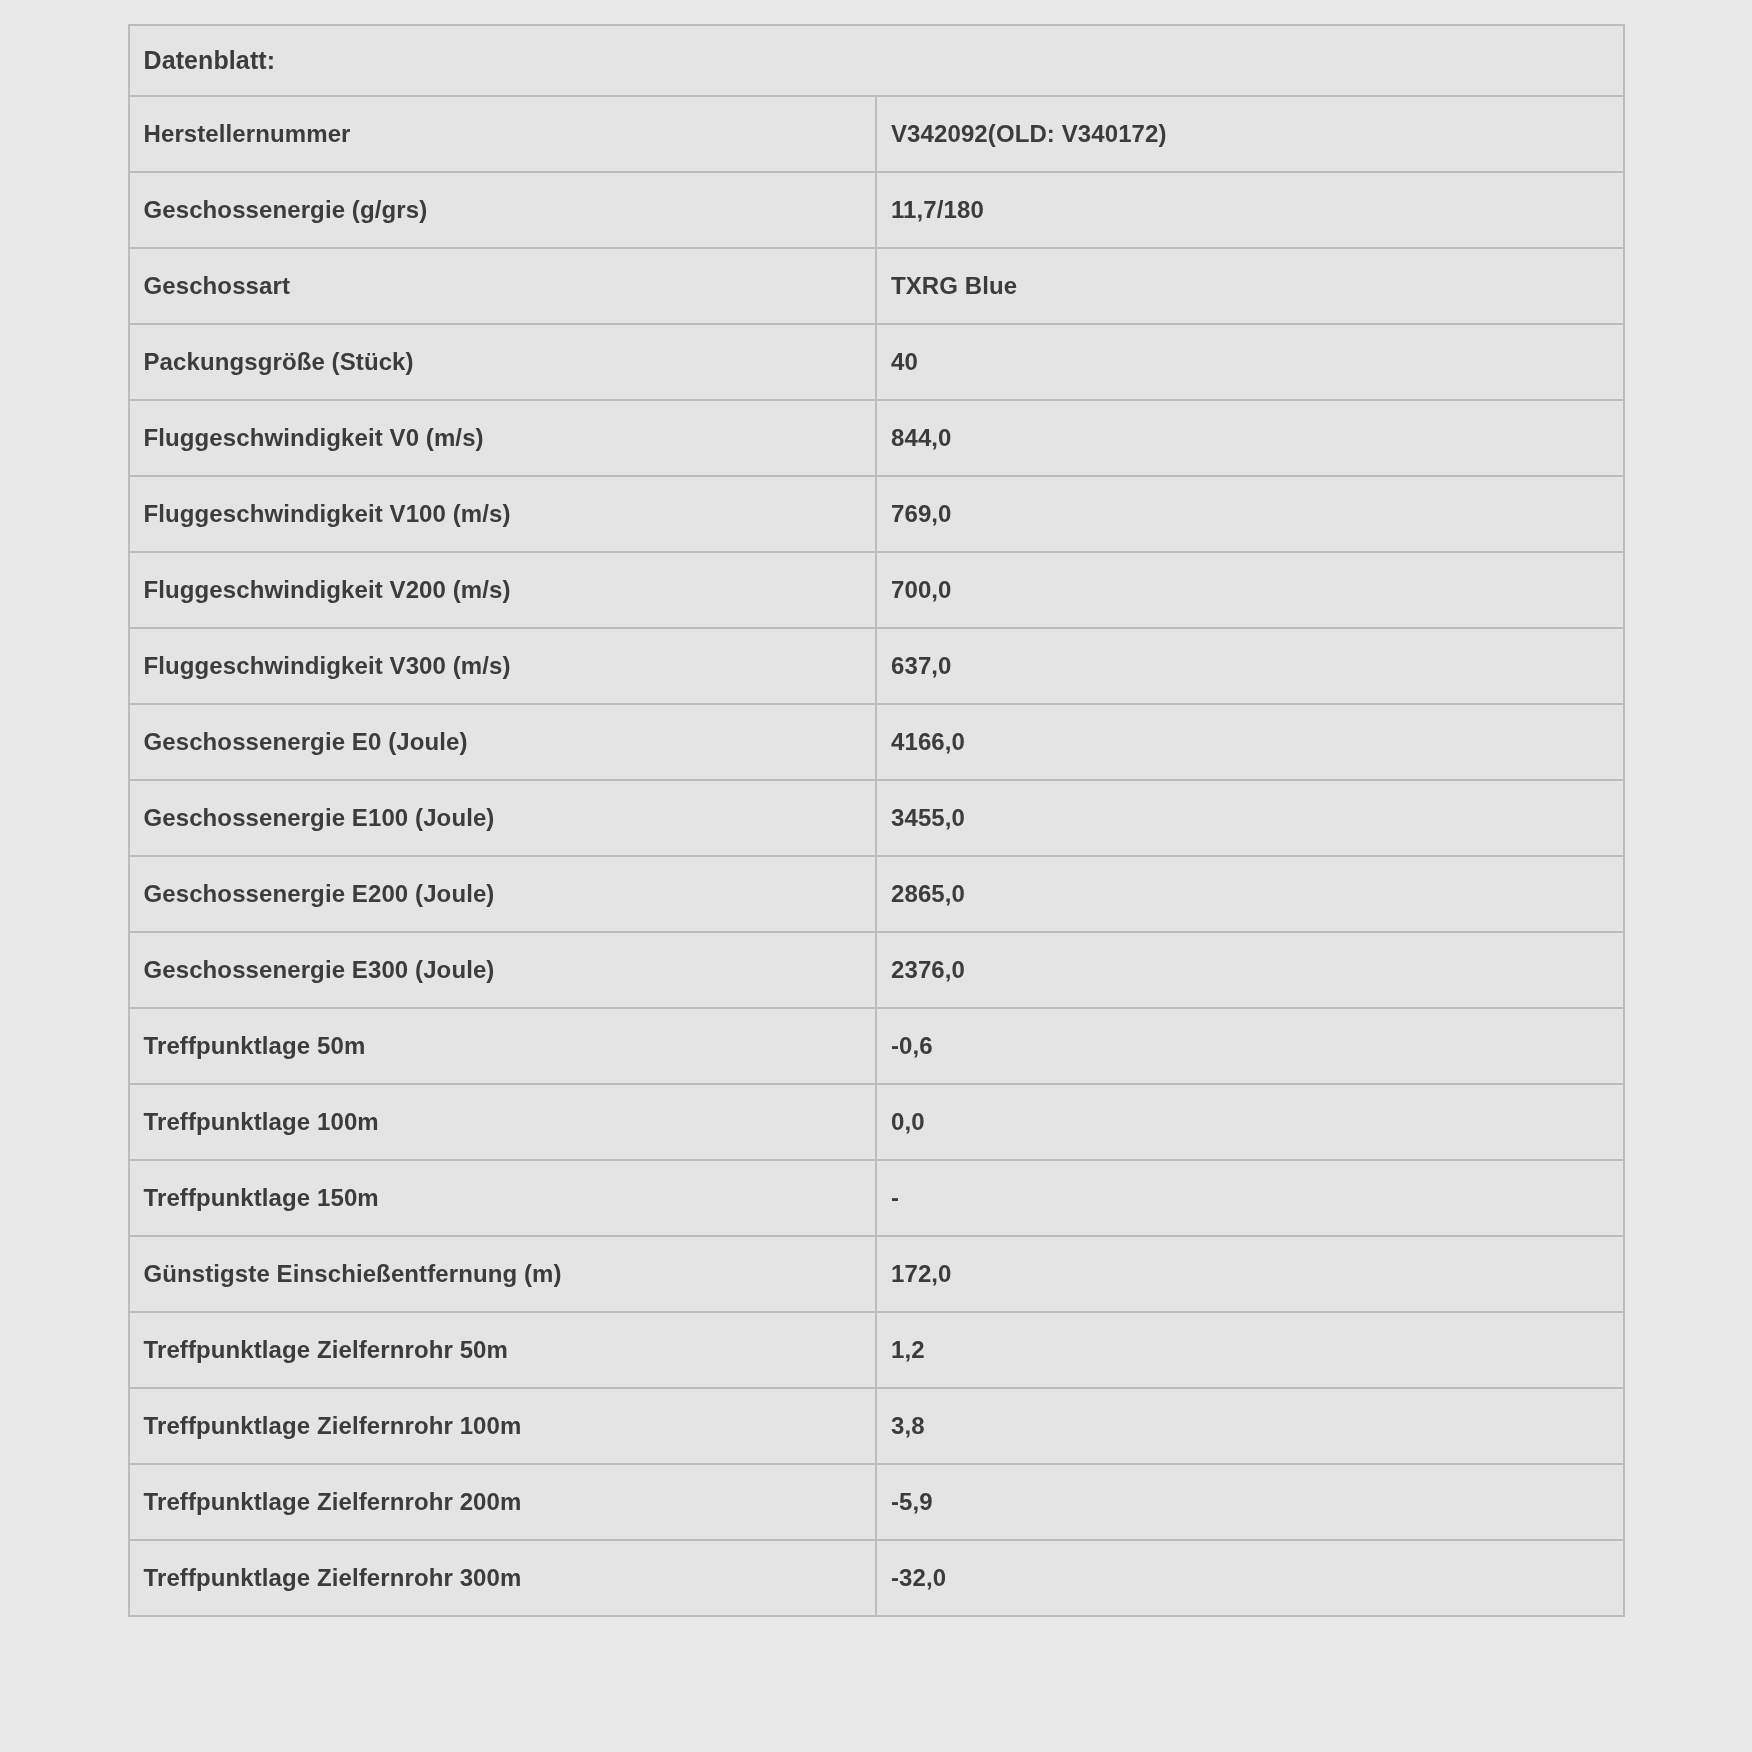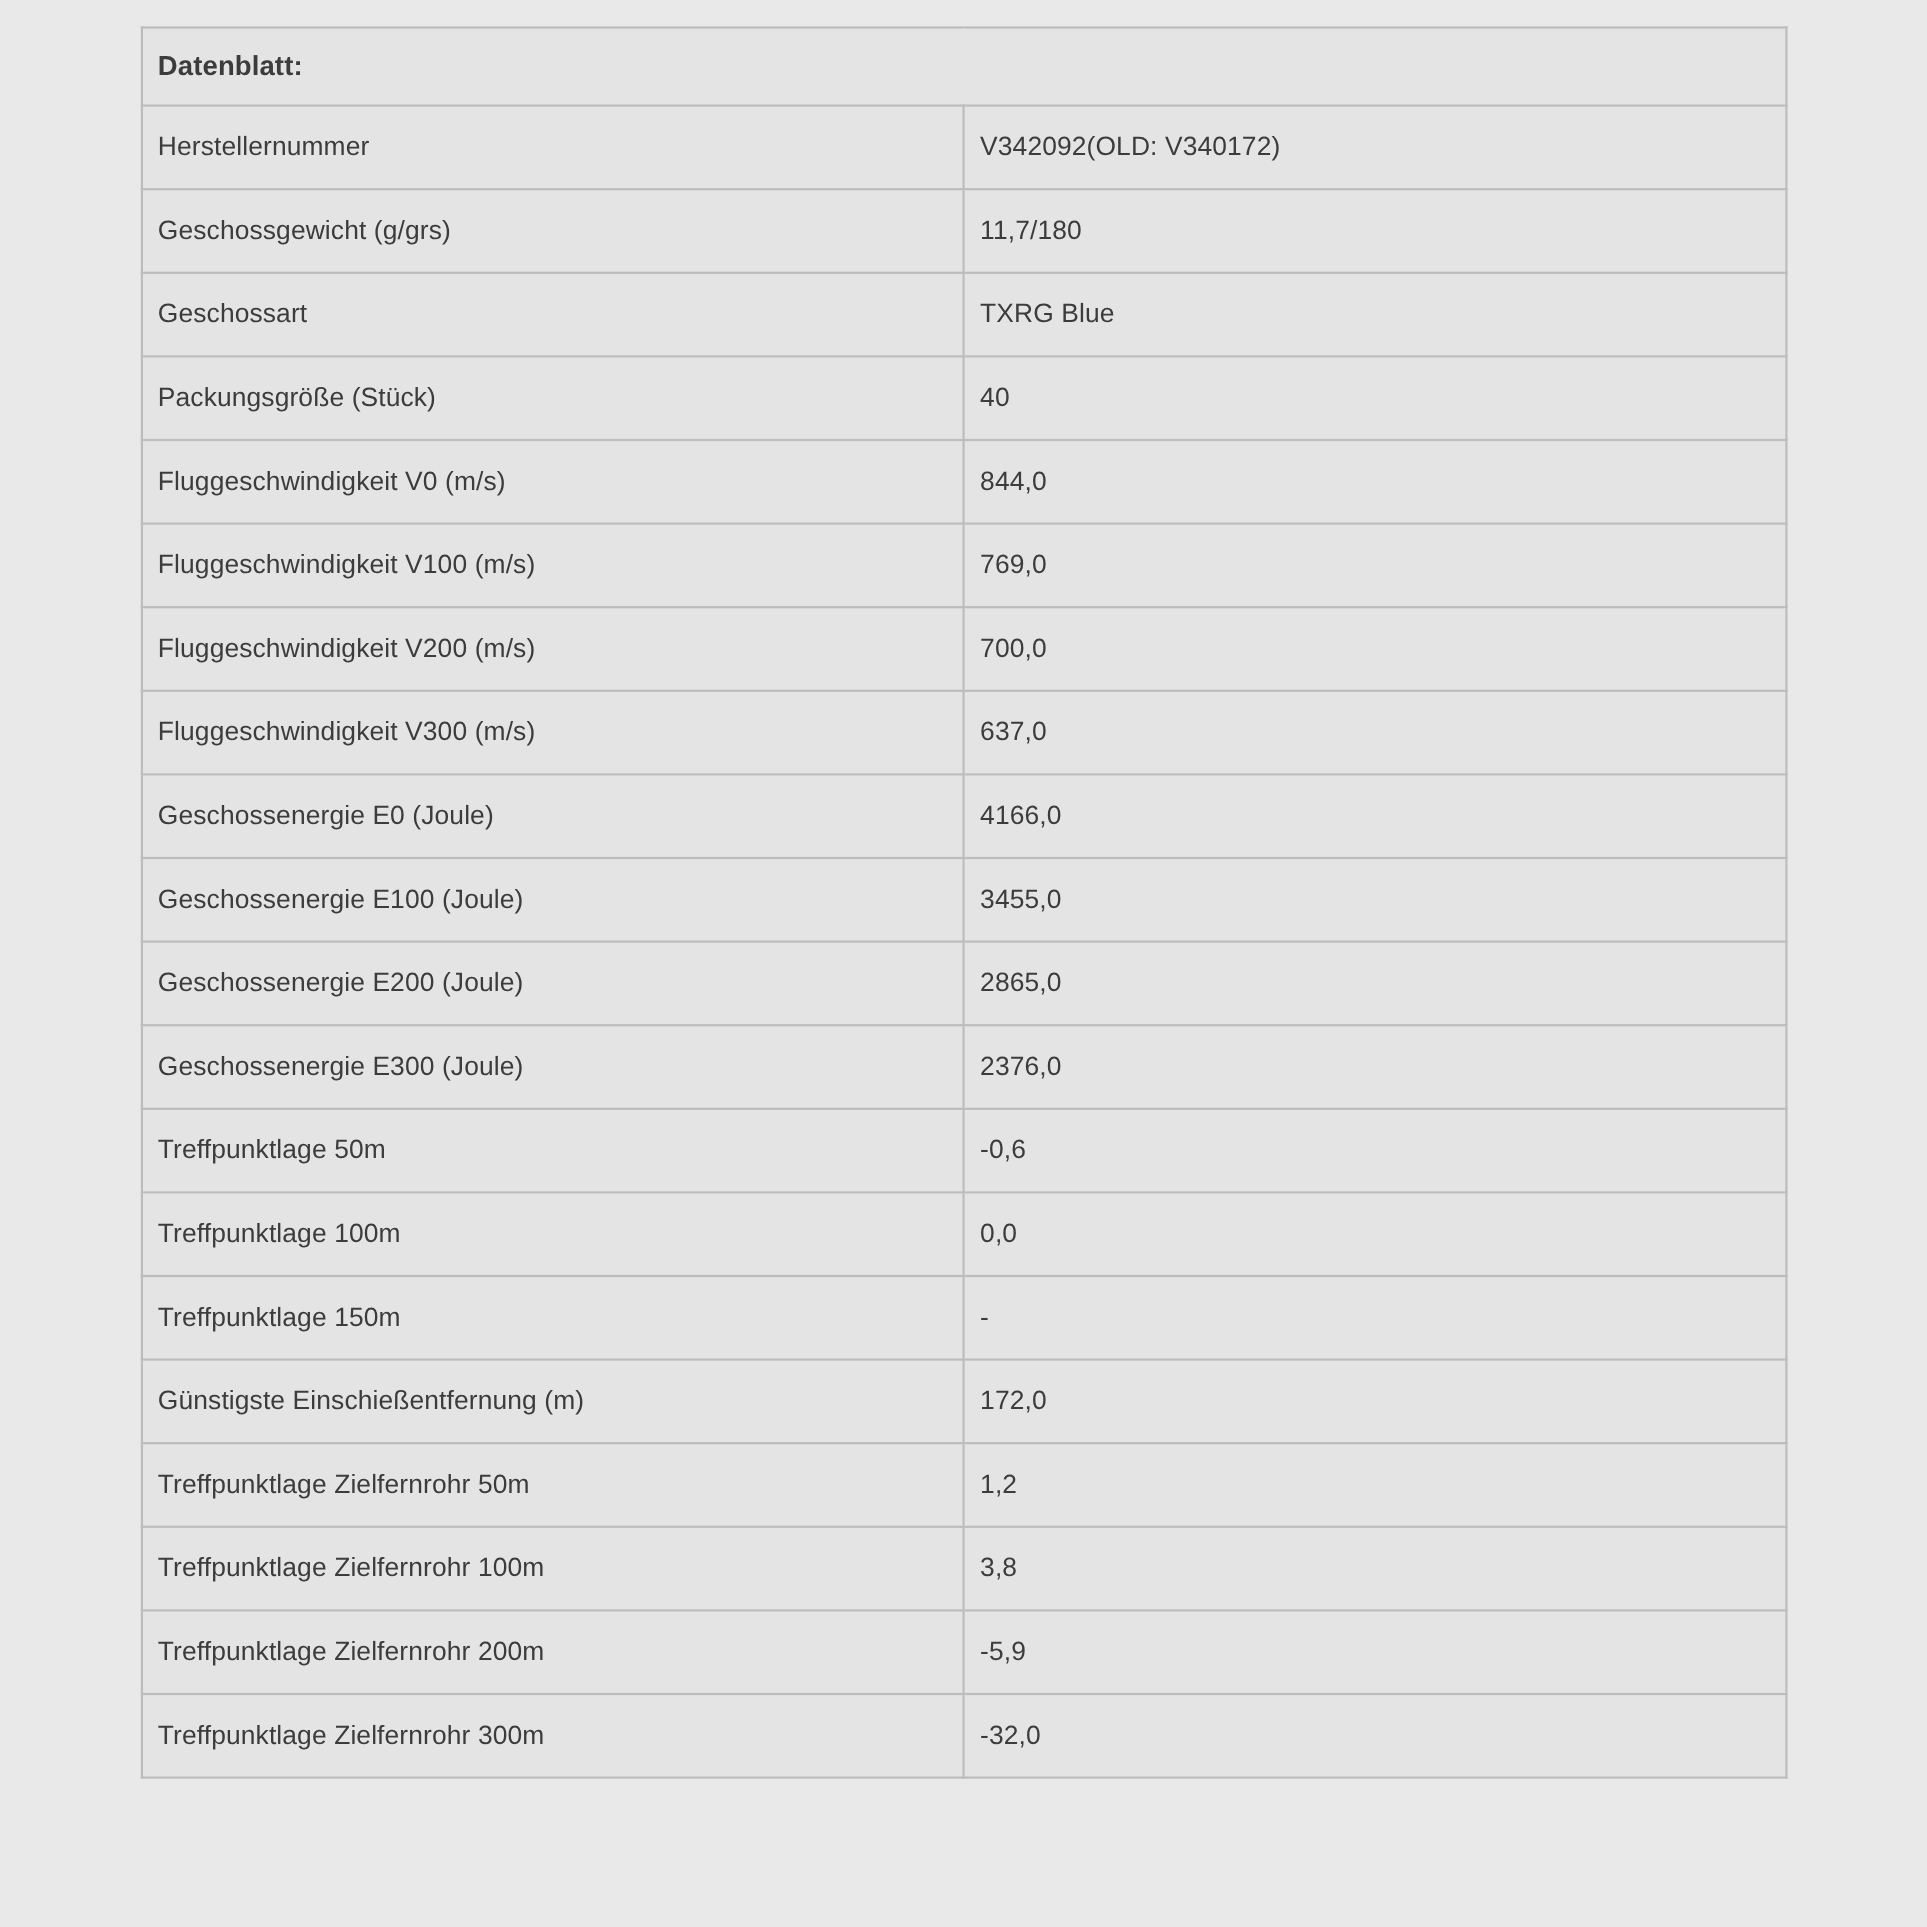--- a/index.html
+++ b/index.html
@@ -25,21 +25,21 @@
   }
   table.datasheet th,
   table.datasheet td {
     border: 2px solid #bcbcbc;
     background: #e4e4e4;
     color: #3c3c3c;
     text-align: left;
     vertical-align: middle;
     padding: 0 14px;
     font-size: 24px;
-    font-weight: 400;
+    font-weight: 700;
     letter-spacing: 0.1px;
     white-space: nowrap;
     overflow: hidden;
   }
   table.datasheet th.title-cell {
     height: 71px;
     font-weight: 700;
     font-size: 25px;
   }
   table.datasheet td {
@@ -59,21 +59,21 @@
       </tr>
     </thead>
     <tbody>
 
         <tr class="data-row">
           <td class="label-cell">Herstellernummer</td>
           <td class="value-cell">V342092(OLD: V340172)</td>
         </tr>
 
         <tr class="data-row">
-          <td class="label-cell">Geschossgewicht (g/grs)</td>
+          <td class="label-cell">Geschossenergie (g/grs)</td>
           <td class="value-cell">11,7/180</td>
         </tr>
 
         <tr class="data-row">
           <td class="label-cell">Geschossart</td>
           <td class="value-cell">TXRG Blue</td>
         </tr>
 
         <tr class="data-row">
           <td class="label-cell">Packungsgröße (Stück)</td>

